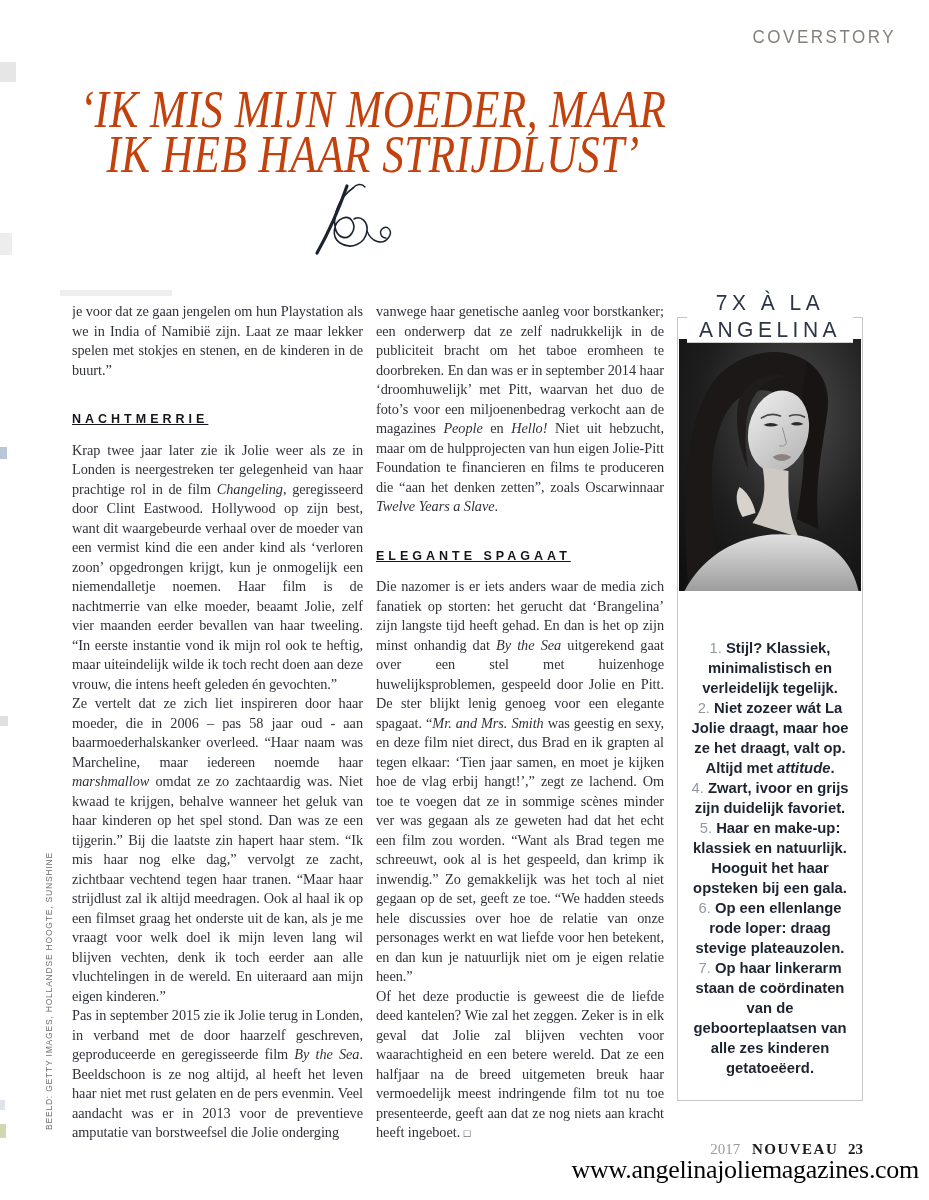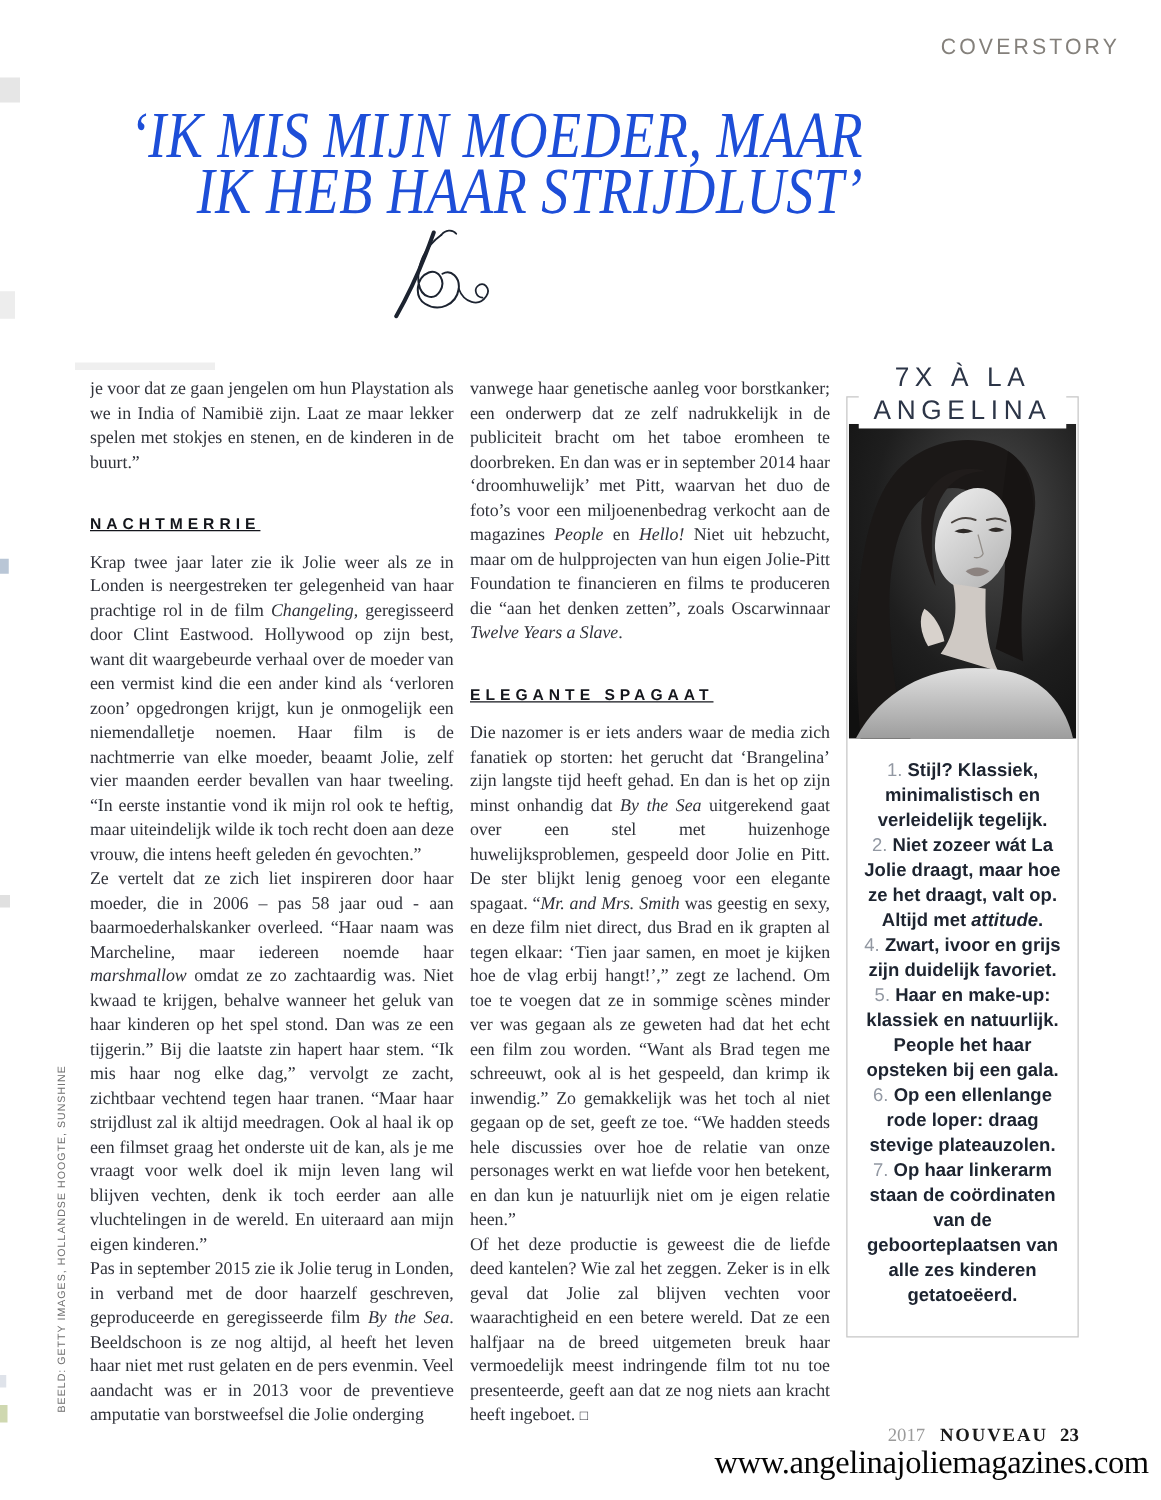--- a/index.html
+++ b/index.html
@@ -13,21 +13,21 @@
   .kicker {
     position:absolute; top:28px; right:33px;
     font-family:"Liberation Sans", sans-serif;
     font-size:17px; letter-spacing:2.5px; color:#84807b;
     transform:scaleY(1.05);
   }
 
   
   .headline {
     position:absolute; left:28px; top:84px; width:690px;
-    text-align:right; color:#1d4ed8;
+    text-align:center; color:#c2410c;
   }
   .headline .hl-line {
     display:block;
     font-family:"Liberation Serif", serif; font-style:italic; font-weight:400;
     font-size:47px; line-height:45px; letter-spacing:0.5px;
     transform:scale(0.92,1.12); transform-origin:center top;
     white-space:nowrap;
   }
 
   
@@ -63,21 +63,21 @@
   }
   .sb-frame {
     position:absolute; top:27px; left:0; right:0; z-index:1;
     border:1px solid #c6c6c6; background:#ffffff;
   }
   .sb-photo { margin:21px 1px 0 1px; height:252px; overflow:hidden; }
   .sb-photo svg { display:block; width:100%; height:100%; }
   .sb-list {
     padding:16px 6px 22px 6px; text-align:center;
     font-family:"Liberation Sans", sans-serif;
-    font-size:14.8px; line-height:20px; font-weight:700; color:#1d2430;
+    font-size:14.8px; line-height:20px; font-weight:700; color:#1d2430;margin-top:31px;
   }
   .sb-num { font-weight:400; color:#9298a2; }
   .sb-item em { font-style:italic; }
 
   
   .credit {
     position:absolute; left:44px; top:852px; height:278px;
     writing-mode:vertical-rl; transform:rotate(180deg);
     font-family:"Liberation Sans", sans-serif;
     font-size:8.5px; letter-spacing:0.8px; color:#6f6f6f;
@@ -190,21 +190,21 @@
         </g>
         <path d="M84 128 C88 150 86 168 74 184 L120 198 C108 172 110 150 110 132 Z" fill="#cfc9c4"></path>
         <path d="M64 178 C58 168 56 156 61 148 C68 152 75 163 77 174 Z" fill="#d8d2cc"></path>
         <path d="M6 252 C30 206 80 188 128 198 C158 205 174 226 180 252 Z" fill="url(#shG)"></path>
       </svg>
     </div>
     <div class="sb-list">
         <div class="sb-item"><span class="sb-num">1. </span><span>Stijl? Klassiek, minimalistisch en verleidelijk tegelijk.</span></div>
         <div class="sb-item"><span class="sb-num">2. </span><span>Niet zozeer wát La Jolie draagt, maar hoe ze het draagt, valt op. Altijd met </span><em>attitude</em><span>.</span></div>
         <div class="sb-item"><span class="sb-num">4. </span><span>Zwart, ivoor en grijs zijn duidelijk favoriet.</span></div>
-        <div class="sb-item"><span class="sb-num">5. </span><span>Haar en make-up: klassiek en natuurlijk. People het haar opsteken bij een gala.</span></div>
+        <div class="sb-item"><span class="sb-num">5. </span><span>Haar en make-up: klassiek en natuurlijk. Hooguit het haar opsteken bij een gala.</span></div>
         <div class="sb-item"><span class="sb-num">6. </span><span>Op een ellenlange rode loper: draag stevige plateauzolen.</span></div>
         <div class="sb-item"><span class="sb-num">7. </span><span>Op haar linkerarm staan de coördinaten van de geboorteplaatsen van alle zes kinderen getatoeëerd.</span></div>
       </div>
   </div>
 </aside>
 
 <div class="credit">BEELD: GETTY IMAGES, HOLLANDSE HOOGTE, SUNSHINE</div>
 
 <div class="folio">
   <span class="year">2017</span>

